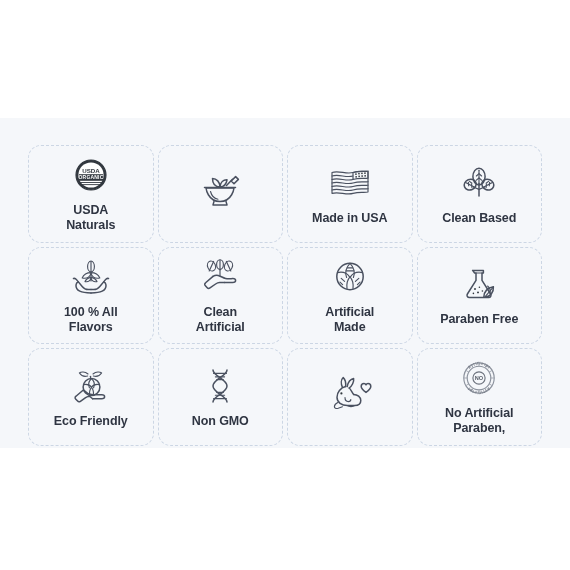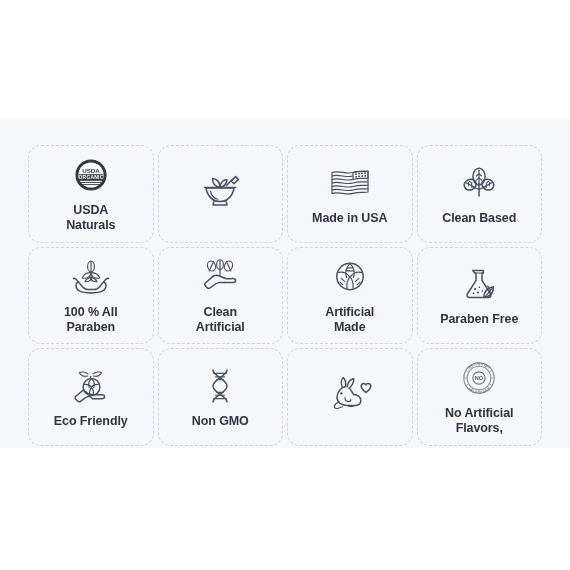--- a/index.html
+++ b/index.html
@@ -185,21 +185,21 @@
           <path d="M21 15.6 C17 15.6 13.6 17.6 12.2 21 C16.6 21.8 19.8 19.8 21 16.6" class="stroke-thin"></path>
           <path d="M21 15.6 C25 15.6 28.4 17.6 29.8 21 C25.4 21.8 22.2 19.8 21 16.6" class="stroke-thin"></path>
           <path d="M21 20.4 C18.2 20.8 16 22.4 15 24.6 C18.2 25.2 20.2 23.6 21 21.4" class="stroke-thin"></path>
           <path d="M21 20.4 C23.8 20.8 26 22.4 27 24.6 C23.8 25.2 21.8 23.6 21 21.4" class="stroke-thin"></path>
           <path d="M3.5 21.5 C3.5 21.5 5.2 21 6.5 22.6 L12.4 29.8 C13.6 31.3 15.6 32.6 18.2 32.6 L21 32.6" class="stroke"></path>
           <path d="M8.2 25 C8.2 25 6.2 25.6 6 28 C5.8 30.8 7.4 33 9.8 34.2 C12.8 35.7 16.8 35.9 21 35.9" class="stroke"></path>
           <path d="M38.5 21.5 C38.5 21.5 36.8 21 35.5 22.6 L29.6 29.8 C28.4 31.3 26.4 32.6 23.8 32.6 L21 32.6" class="stroke"></path>
           <path d="M33.8 25 C33.8 25 35.8 25.6 36 28 C36.2 30.8 34.6 33 32.2 34.2 C29.2 35.7 25.2 35.9 21 35.9" class="stroke"></path>
         </svg>
       </span>
-      <span class="badge-label"><span>100 % All</span><br><span>Paraben</span></span>
+      <span class="badge-label"><span>100 % All</span><br><span>Flavors</span></span>
     </div>
 
     <div class="badge-card">
       <span class="badge-icon">
         <svg width="42" height="40" viewBox="0 0 42 40">
           <ellipse cx="12.5" cy="9" rx="3.9" ry="5.1" transform="rotate(-20 12.5 9)" class="stroke-thin"></ellipse>
           <path d="M14.6 4.4 L10.2 14" class="stroke-thin"></path>
           <ellipse cx="21" cy="7.5" rx="3.4" ry="4.8" class="stroke-thin"></ellipse>
           <path d="M21 3 L21 12.8" class="stroke-thin"></path>
           <ellipse cx="29.5" cy="9" rx="3.9" ry="5.1" transform="rotate(20 29.5 9)" class="stroke-thin"></ellipse>
@@ -324,17 +324,17 @@
           <circle cx="20" cy="20" r="6.1" class="stroke-thin" style="stroke:#6d737e"></circle>
           <text class="tiny-text-dark" x="20" y="22.3" font-size="5.6" text-anchor="middle" style="fill:#5a606b">NO</text>
           <text font-size="4.1" style="fill:#6d737e;font-family:'Liberation Sans',sans-serif;font-weight:bold;letter-spacing:0.55px">
             <textPath href="#arcTop" startOffset="50%" text-anchor="middle">Artificial</textPath>
           </text>
           <text font-size="4.1" style="fill:#6d737e;font-family:'Liberation Sans',sans-serif;font-weight:bold;letter-spacing:0.55px">
             <textPath href="#arcBot" startOffset="50%" text-anchor="middle">Artificial</textPath>
           </text>
         </svg>
       </span>
-      <span class="badge-label"><span>No Artificial</span><br><span>Flavors,</span></span>
+      <span class="badge-label"><span>No Artificial</span><br><span>Paraben,</span></span>
     </div>
 
   </div>
 </div>
 
 </body></html>

